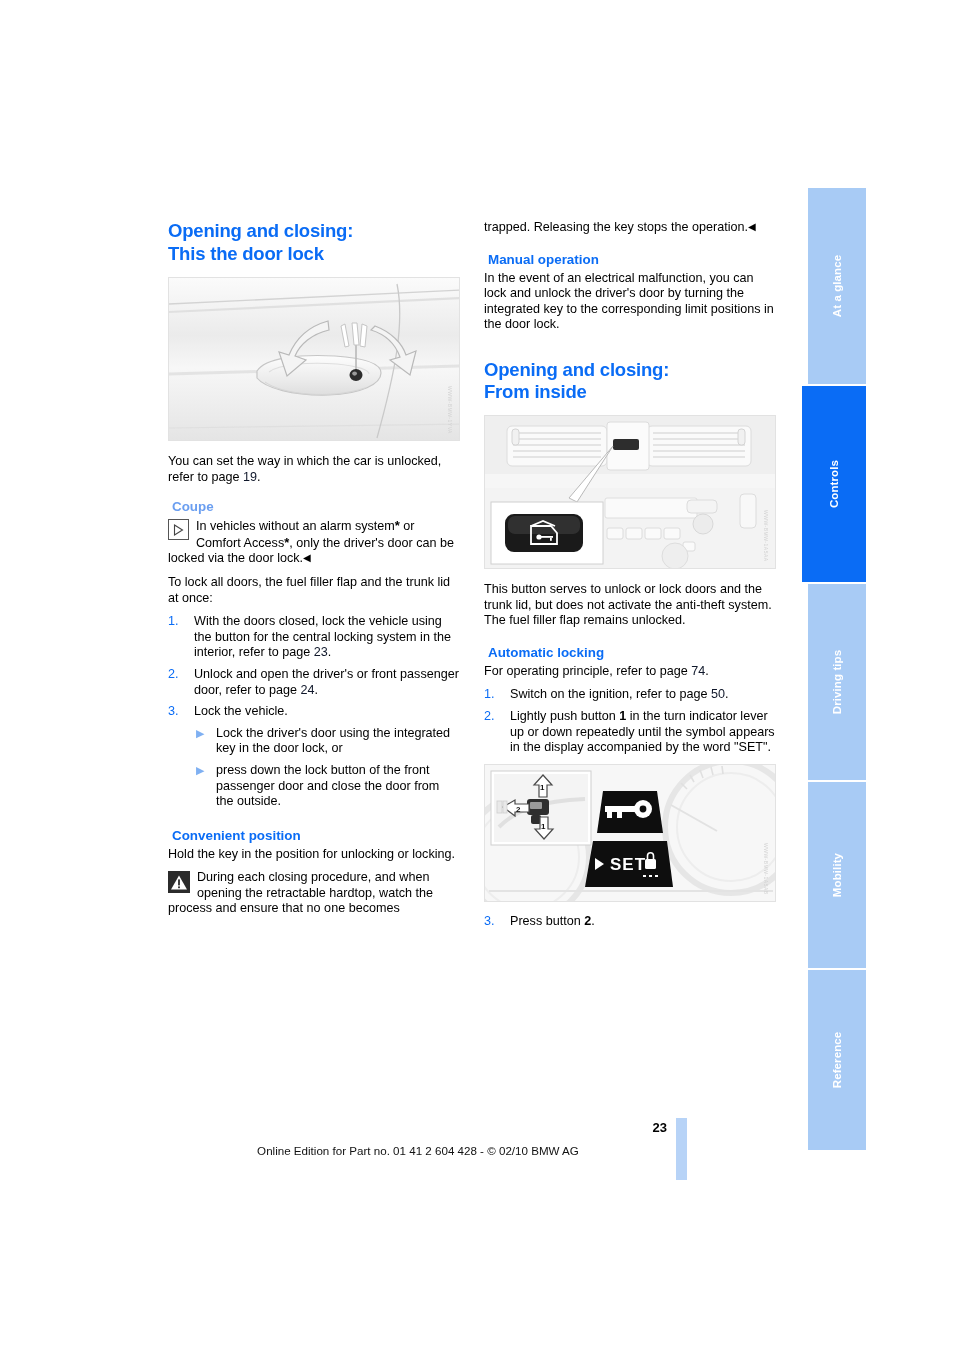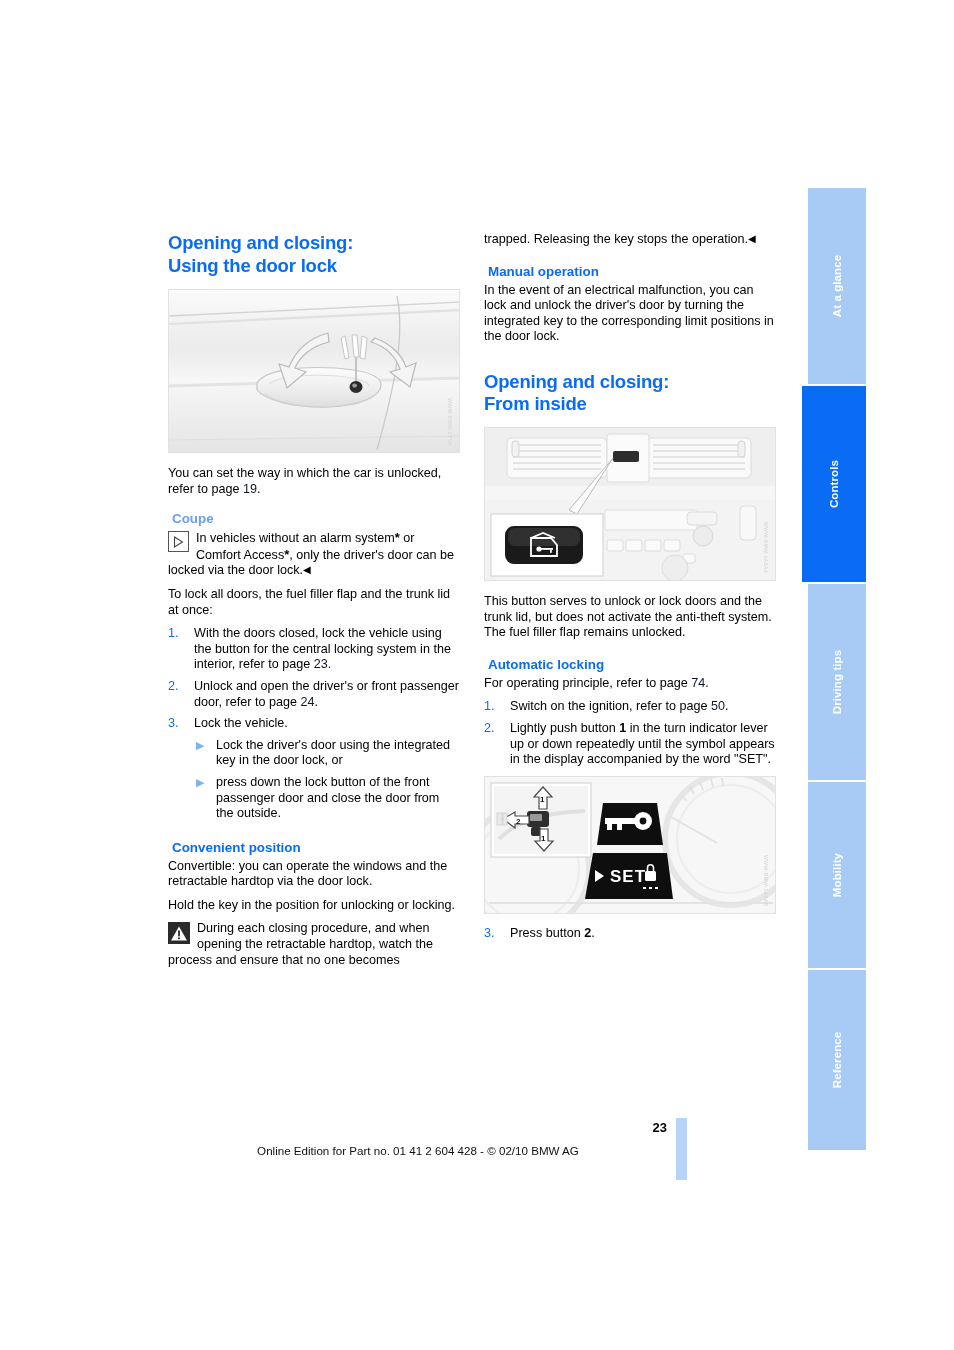--- a/index.html
+++ b/index.html
@@ -53,21 +53,21 @@
     transform: translate(-50%, -50%) rotate(-90deg);
     white-space: nowrap;
     color: #ffffff;
   }
   .tab.active .tab-label { color: #ffffff; }
 
   
   .col {
     position: absolute;
     width: 292px;
-    top: 232px;
+    top: 220px;
     font-size: 12.6px;
     line-height: 15.6px;
   }
   .col-left  { left: 168px; }
   .col-right { left: 484px; }
 
   h1.sect {
     color: #0a6cf5;
     font-size: 18.5px;
     line-height: 22.5px;
@@ -239,21 +239,21 @@
     <div class="tab" style="top:782px; height:180px;">
       <span class="tab-label">Reference</span>
     </div>
 
   </div>
 
   <div class="col col-left">
 
     <h1 class="sect">
       <span>Opening and closing:</span><br>
-      <span>Using the door lock</span>
+      <span>This the door lock</span>
     </h1>
 
     <div class="figure" style="width:292px; height:164px; margin-bottom:13px;">
       <svg viewBox="0 0 292 164" width="292" height="164">
         <defs>
           <linearGradient id="doorg" x1="0" y1="0" x2="0" y2="1">
             <stop offset="0%" stop-color="#fbfbfb"></stop>
             <stop offset="35%" stop-color="#ebebeb"></stop>
             <stop offset="55%" stop-color="#f7f7f7"></stop>
             <stop offset="100%" stop-color="#e4e4e4"></stop>
@@ -337,21 +337,20 @@
             <span class="tri">▶</span>
             <span>press down the lock button of the front passenger door and close the door from the outside.</span>
           </li>
         </ul>
       </li>
     </ol>
 
     <h2 class="sub" style="margin-top:18px;">Convenient position</h2>
 
 
-    <p class="body">Convertible: you can operate the windows and the retractable hardtop via the door lock.</p>
 
     <p class="body">Hold the key in the position for unlocking or locking.</p>
 
     <div class="noteblock">
       <span class="warn-icon">
         <svg width="18" height="17" viewBox="0 0 18 17">
           <polygon points="9,1.5 17,15.5 1,15.5" fill="#ffffff"></polygon>
           <rect x="8.1" y="5.4" width="1.8" height="6" fill="#2b2b2b"></rect>
           <rect x="8.1" y="12.4" width="1.8" height="1.8" fill="#2b2b2b"></rect>
         </svg>

